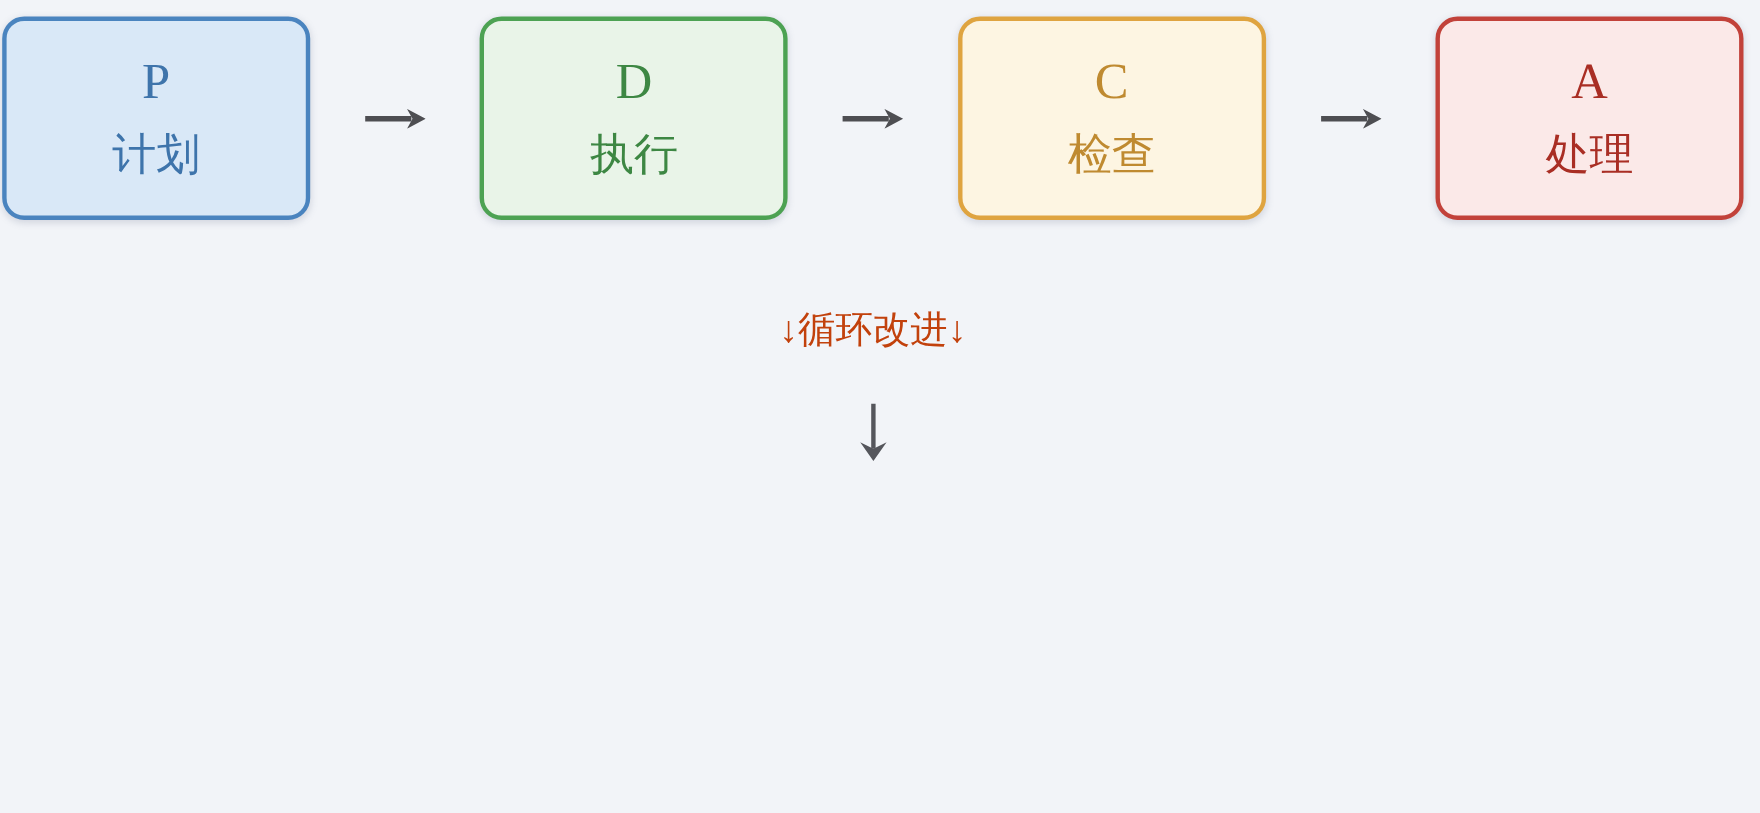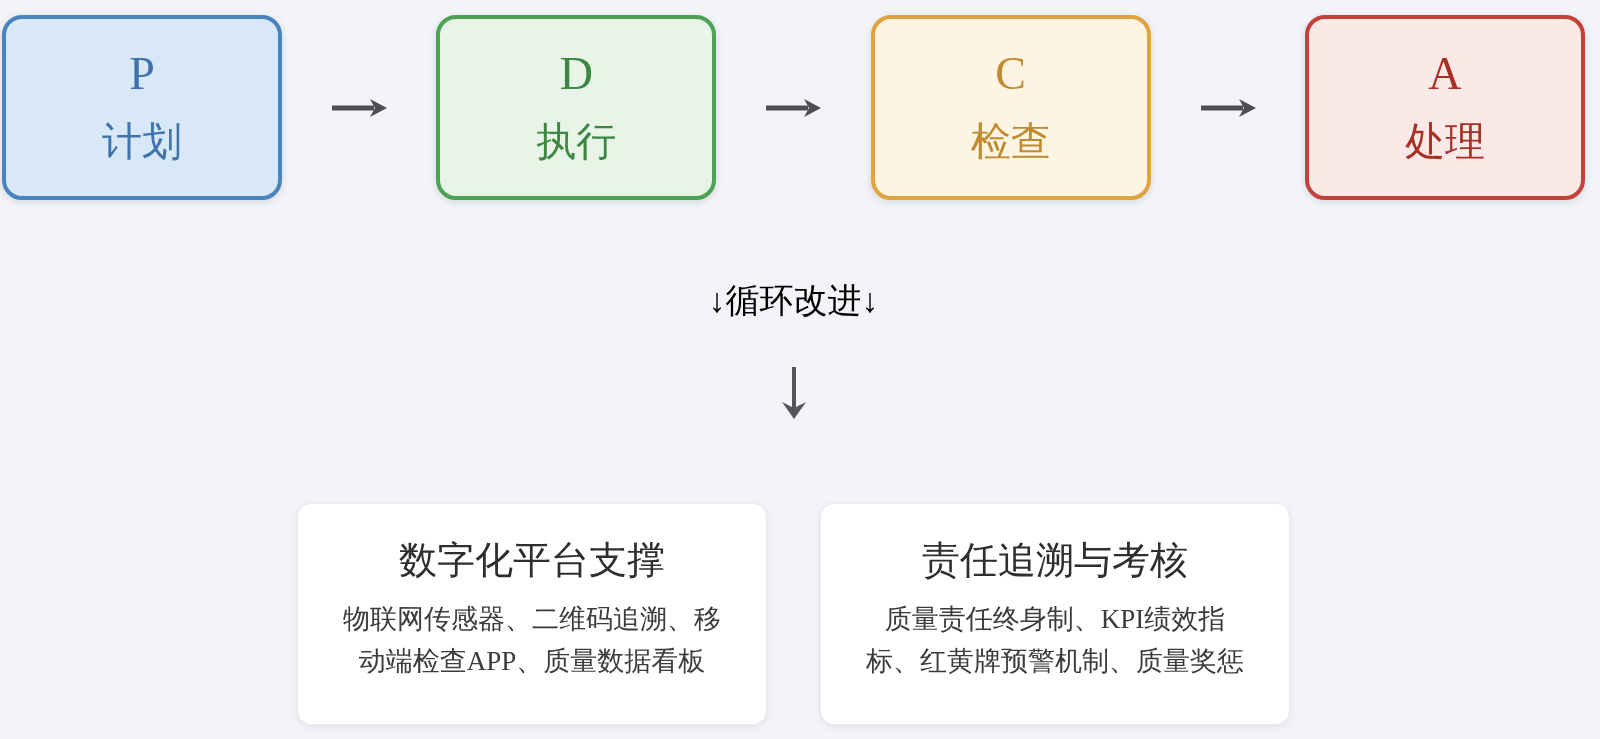--- a/index.html
+++ b/index.html
@@ -91,42 +91,23 @@
       </svg>
     </div>
 
     <div class="pdca-box" style="border-color: rgb(194, 66, 58); background-color: rgb(251, 233, 232); color: rgb(169, 46, 36);">
       <div class="box-letter">A</div>
       <div class="box-label">处理</div>
     </div>
 
   </div>
 
-  <div class="cycle-label" style="color: #000000;">↓循环改进↓</div>
+  <div class="cycle-label" style="color: #c2410c;">↓循环改进↓</div>
 
   <div class="big-arrow" style="color: rgb(85, 86, 92);">
     <svg width="26" height="54" viewBox="0 0 26 54">
       <line x1="13" y1="1" x2="13" y2="42" stroke="currentColor" stroke-width="4"></line>
       <polygon points="1,36 13,53 25,36 13,42" fill="currentColor"></polygon>
     </svg>
   </div>
 
-  <div class="cards-row">
-
-    <div class="info-card" style="background-color: rgb(255, 255, 255);">
-      <div class="card-title" style="color: rgb(46, 46, 46);">数字化平台支撑</div>
-      <div class="card-desc" style="color: rgb(59, 59, 59);">
-        <div>物联网传感器、二维码追溯、移</div>
-        <div>动端检查APP、质量数据看板</div>
-      </div>
-    </div>
-
-    <div class="info-card" style="background-color: rgb(255, 255, 255);">
-      <div class="card-title" style="color: rgb(46, 46, 46);">责任追溯与考核</div>
-      <div class="card-desc" style="color: rgb(59, 59, 59);">
-        <div>质量责任终身制、KPI绩效指</div>
-        <div>标、红黄牌预警机制、质量奖惩</div>
-      </div>
-    </div>
-
-  </div>
 
 </div>
 
 </body></html>

